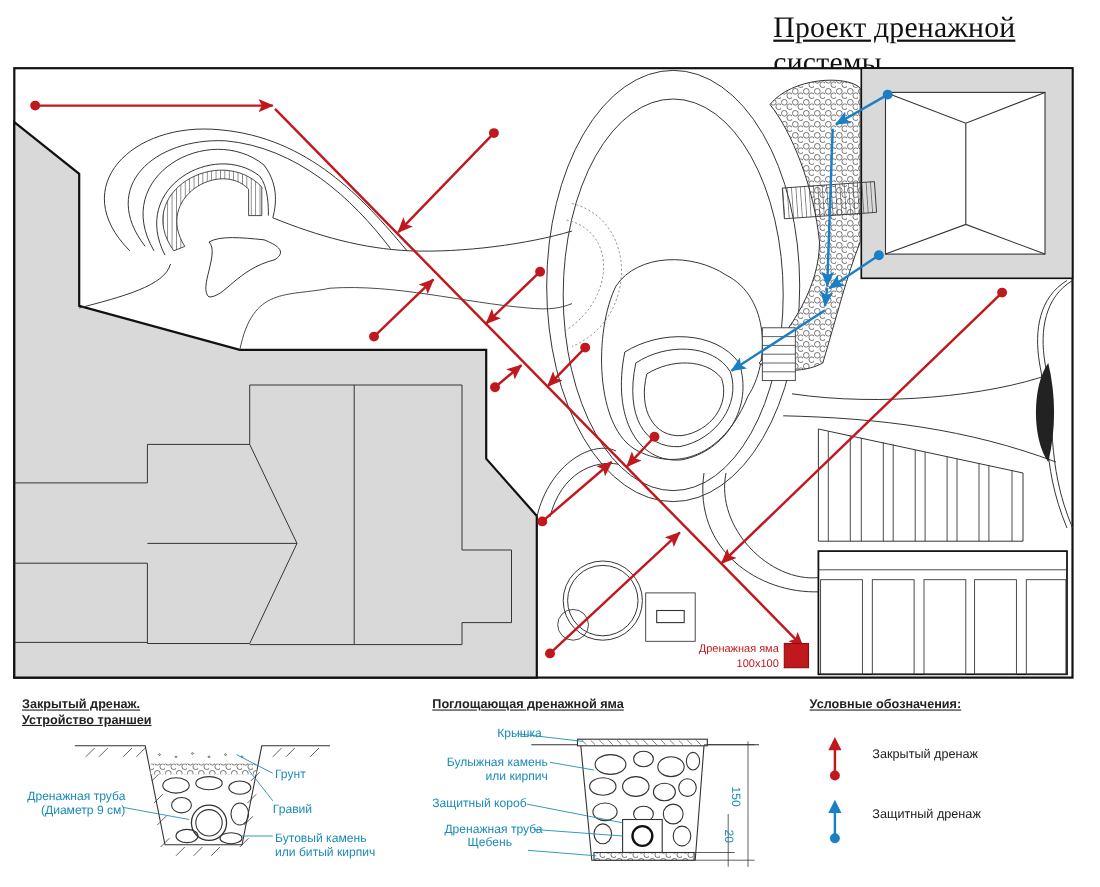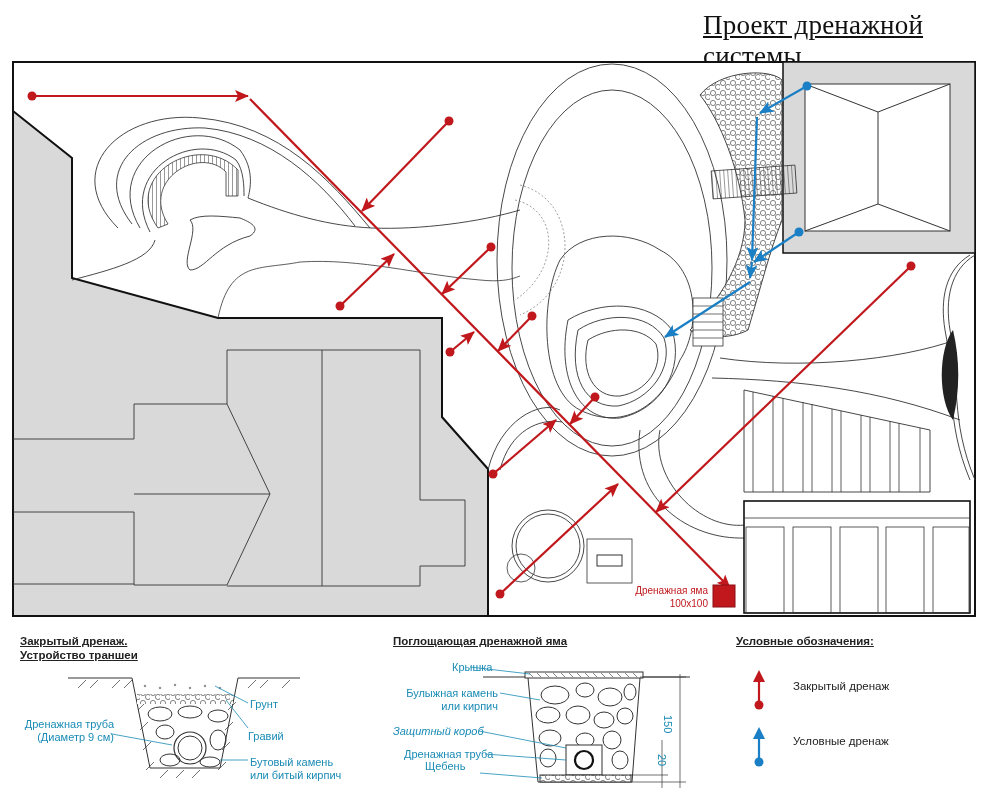--- a/index.html
+++ b/index.html
@@ -277,21 +277,21 @@
   <div>Бутовый камень</div>
   <div>или битый кирпич</div>
 </div>
 
 <div class="sec-title" style="left:393px; top:634px;">Поглощающая дренажной яма</div>
 <div class="lbl" style="left:418px; top:661px;margin-left:34px;">Крышка</div>
 <div class="lbl r" style="left:380px; top:687px; width:118px;">
   <div>Булыжная камень</div>
   <div>или кирпич</div>
 </div>
-<div class="lbl" style="left:393px; top:725px;font-style:italic;">Защитный короб</div>
+<div class="lbl" style="left:393px; top:725px;">Защитный короб</div>
 <div class="lbl" style="left:404px; top:748px;">Дренажная труба</div>
 <div class="lbl" style="left:425px; top:728px;margin-top:32px;">Щебень</div>
 <div class="lbl" style="left:674px; top:715px; color:#1a8bb5; transform:rotate(90deg); transform-origin:left top;">150</div>
 <div class="lbl" style="left:668px; top:754px; color:#1a8bb5; transform:rotate(90deg); transform-origin:left top;">20</div>
 
 <div class="sec-title" style="left:736px; top:634px;">Условные обозначения:</div>
 <div class="legend-lbl" style="left:777px; top:680px;">Закрытый дренаж</div>
-<div class="legend-lbl" style="left:777px; top:735px;">Условные дренаж</div>
+<div class="legend-lbl" style="left:777px; top:735px;">Защитный дренаж</div>
 
 </body></html>

